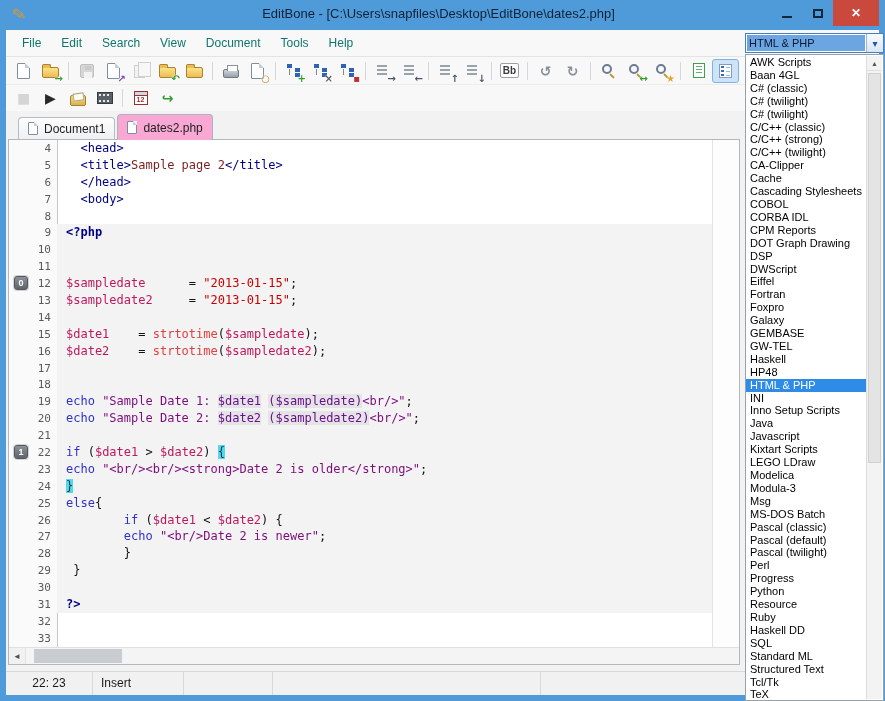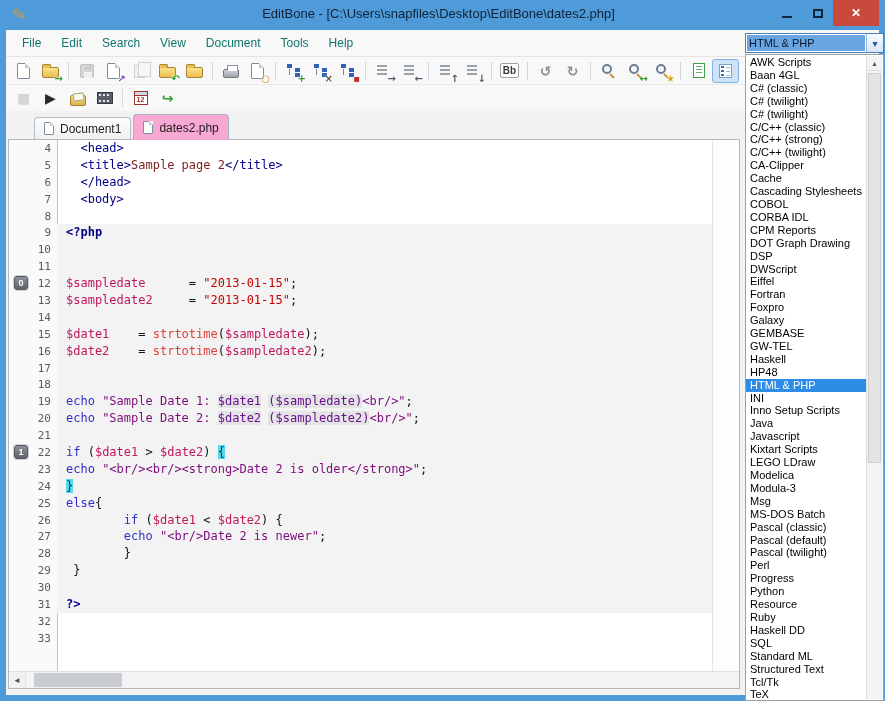--- a/index.html
+++ b/index.html
@@ -56,21 +56,21 @@
   .b-book{width:16px;height:11px;background:linear-gradient(#f7da7c,#ddb14e);border:1px solid #a5812e;border-radius:2px;position:relative;margin-top:4px}
   .b-book::before{content:"";position:absolute;left:2px;top:-3px;width:9px;height:6px;background:#fdfdf5;border:1px solid #b0a878;transform:rotate(-8deg)}
   .b-film{width:16px;height:12px;background:#596068;border:1px solid #343a42;position:relative}
   .b-film::before,.b-film::after{content:"";position:absolute;left:1px;right:1px;height:2px;background:repeating-linear-gradient(90deg,#e8e8e8 0 2px,transparent 2px 4px)}
   .b-film::before{top:1px}.b-film::after{bottom:1px}
   .b-calendar{width:14px;height:14px;background:#fff;border:1px solid #9a3030;position:relative;display:flex;align-items:flex-end;justify-content:center}
   .b-calendar::before{content:"";position:absolute;top:0;left:0;right:0;height:3px;background:#cdd9e8;border-bottom:1px solid #9a3030}
   .b-calendar::after{content:"12";font:bold 7px "Liberation Sans",sans-serif;color:#a33030;margin-bottom:1px}
 
   
-  .tabbar{height:28px;display:flex;align-items:flex-end;padding-left:28px;background:#f2f2f2}
+  .tabbar{height:28px;display:flex;align-items:flex-end;padding-left:12px;background:#f2f2f2}
   .tab{display:flex;align-items:center;height:22px;padding:0 9px;margin-right:2px;border:1px solid #b6bcc2;border-bottom:none;border-radius:4px 4px 0 0;background:linear-gradient(#fdfdfd,#eef0f2);font-size:12px;color:#222;position:relative}
   .tab.active{height:26px;background:#f9a8d4;border-color:#a8b4c0;z-index:3;margin-bottom:-1px}
   .tab .b-page{width:10px;height:13px;margin-right:6px}
   .tab .b-page::before{border-left-width:4px;border-top:4px solid #f4f4f4}
 
   
   .editorpanel{flex:1;display:flex;flex-direction:column;margin:0 139px 6px 2px;border:1px solid #b4b8bc;background:#fff;overflow:hidden;position:relative;z-index:1}
   .edmain{flex:1;display:flex;overflow:hidden}
   .editor{flex:1;overflow:hidden;background:linear-gradient(90deg,#fafafa 0 48px,#c8c8c8 48px 49px,#fff 49px);font:12px/16.9px "DejaVu Sans Mono",monospace;white-space:pre}
   .eline{display:flex;height:16.9px}
@@ -281,20 +281,27 @@
         <div class="vscroll"></div>
       </div>
       <div class="hscroll">
         <div class="harrow">◄</div>
         <div class="htrack">
           <div class="hthumb"></div>
         </div>
       </div>
     </div>
 
+    <div class="statusbar" id="statusbar">
+        <div class="scell" style="width: 87px;">22: 23</div>
+        <div class="scell" style="width: 91px;">Insert</div>
+        <div class="scell" style="width: 89px;"></div>
+        <div class="scell" style="width: 268px;"></div>
+        <div class="scell last" style="flex: 1 1 0%;"></div>
+      </div>
   </div>
 
   <div class="rpanel">
     <div class="combo">
       <span class="combosel">HTML &amp; PHP</span>
       <span class="combobtn">▾</span>
     </div>
     <div class="langlist" id="langlist">
       <div class="lsb">
         <div class="lsb-up">▲</div>

